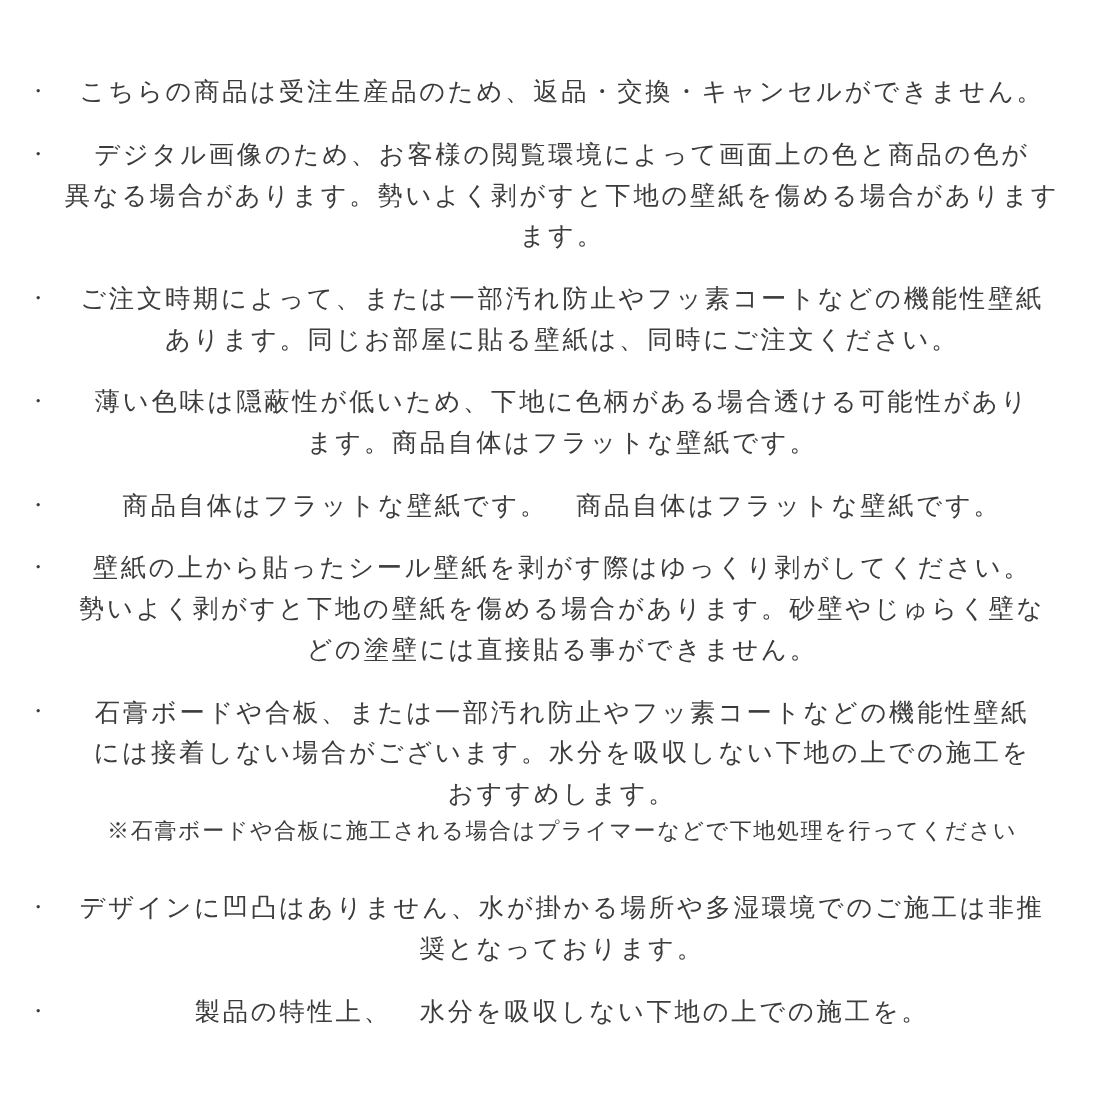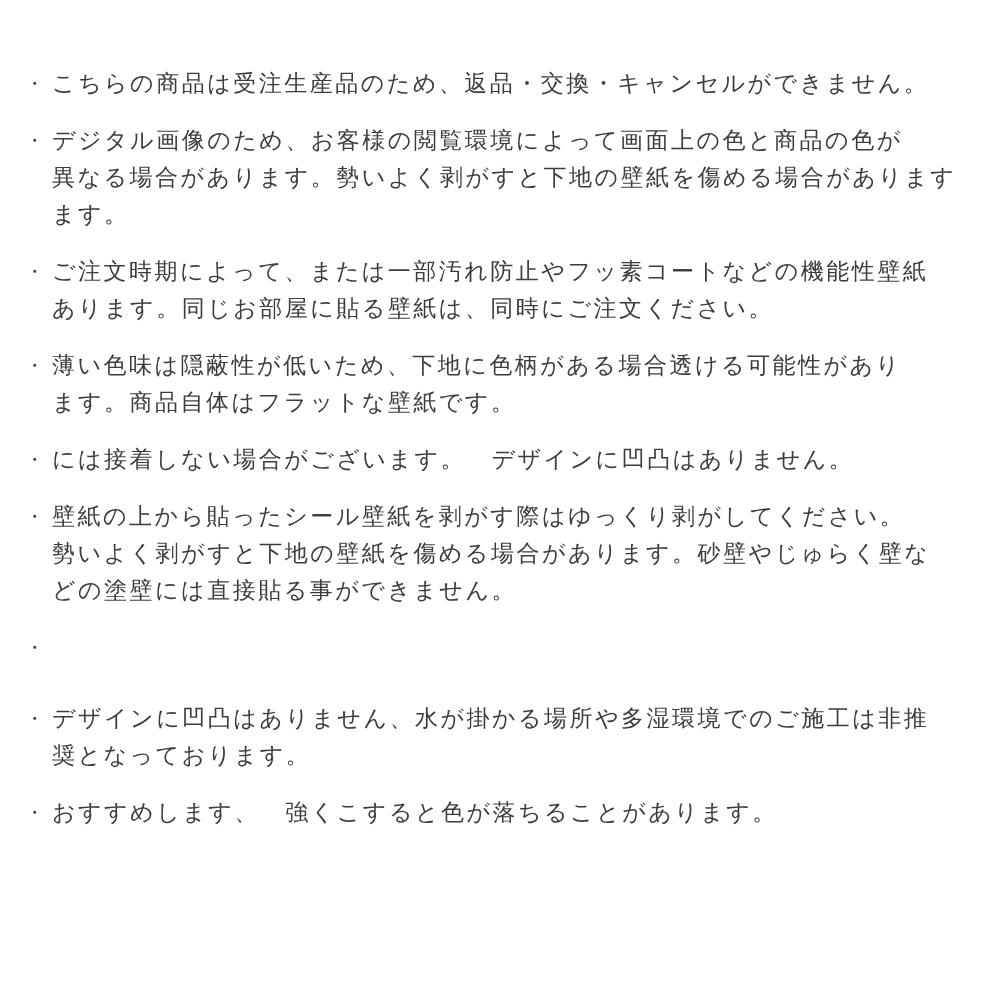--- a/index.html
+++ b/index.html
@@ -28,20 +28,21 @@
   .marker {
     flex: 0 0 27px;
     font-size: 19px;
     line-height: 37px;
     letter-spacing: 0;
     color: #3c3c3c;
   }
   .note-body {
     flex: 1 1 auto;
     min-width: 0;
+    text-align: center;
   }
   .note-text {
     font-size: 23px;
     line-height: 37px;
     letter-spacing: 2.5px;
     white-space: pre-line;
     color: #3c3c3c;
   }
   .note-sub {
     font-size: 20px;
@@ -88,48 +89,52 @@
       <span class="marker">・</span>
       <div class="note-body">
         <div class="note-text">薄い色味は隠蔽性が低いため、下地に色柄がある場合透ける可能性があり
 ます。商品自体はフラットな壁紙です。</div>
       </div>
     </div>
 
     <div class="note-item">
       <span class="marker">・</span>
       <div class="note-body">
-        <div class="note-text">には接着しない場合がございます。　デザインに凹凸はありません。</div>
+        <div class="note-text">商品自体はフラットな壁紙です。　商品自体はフラットな壁紙です。</div>
       </div>
     </div>
 
     <div class="note-item">
       <span class="marker">・</span>
       <div class="note-body">
         <div class="note-text">壁紙の上から貼ったシール壁紙を剥がす際はゆっくり剥がしてください。
 勢いよく剥がすと下地の壁紙を傷める場合があります。砂壁やじゅらく壁な
 どの塗壁には直接貼る事ができません。</div>
       </div>
     </div>
 
     <div class="note-item has-sub">
       <span class="marker">・</span>
       <div class="note-body">
+        <div class="note-text">石膏ボードや合板、または一部汚れ防止やフッ素コートなどの機能性壁紙
+には接着しない場合がございます。水分を吸収しない下地の上での施工を
+おすすめします。</div>
+        <div class="note-sub">※石膏ボードや合板に施工される場合はプライマーなどで下地処理を行ってください</div>
       </div>
     </div>
 
     <div class="note-item">
       <span class="marker">・</span>
       <div class="note-body">
         <div class="note-text">デザインに凹凸はありません、水が掛かる場所や多湿環境でのご施工は非推
 奨となっております。</div>
       </div>
     </div>
 
     <div class="note-item">
       <span class="marker">・</span>
       <div class="note-body">
-        <div class="note-text">おすすめします、　強くこすると色が落ちることがあります。</div>
+        <div class="note-text">製品の特性上、　水分を吸収しない下地の上での施工を。</div>
       </div>
     </div>
 
   </div>
 </div>
 
 </body></html>

